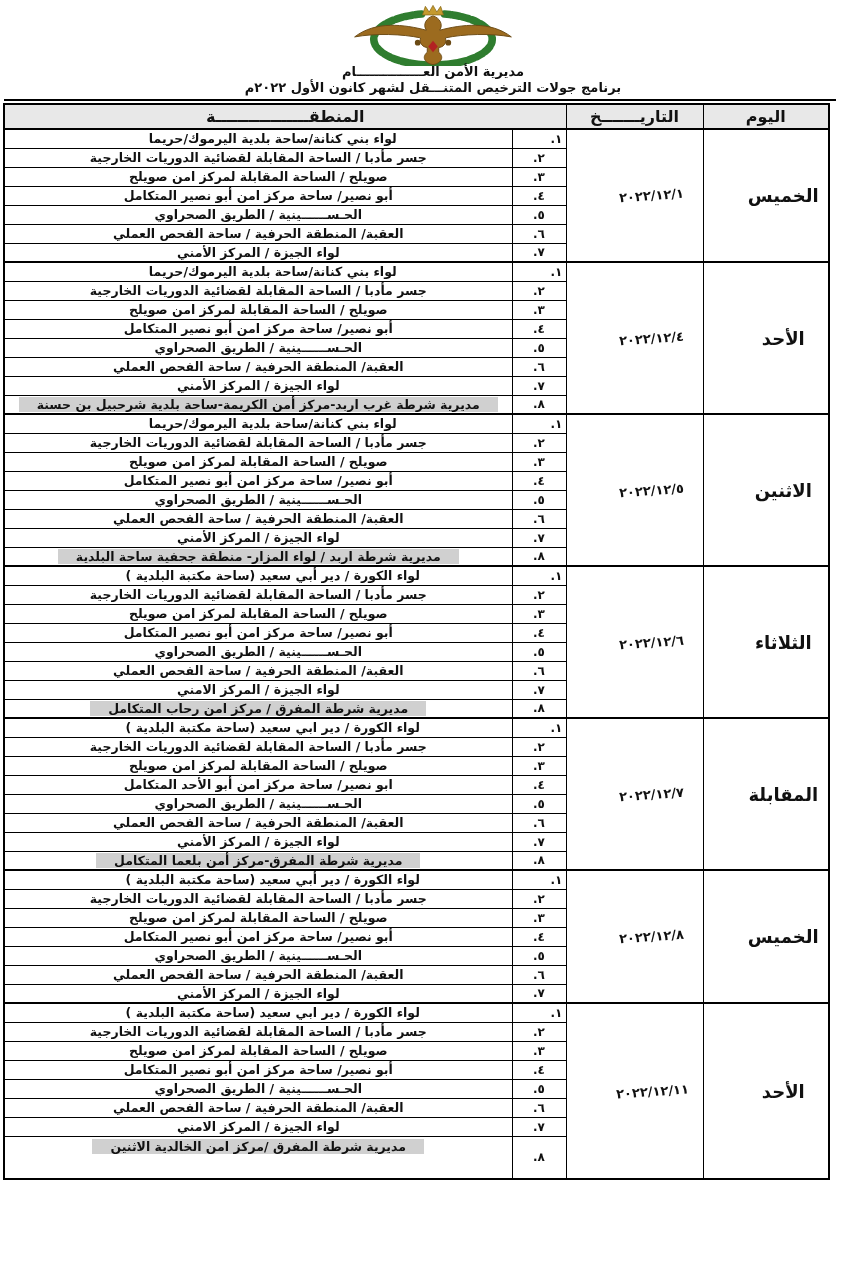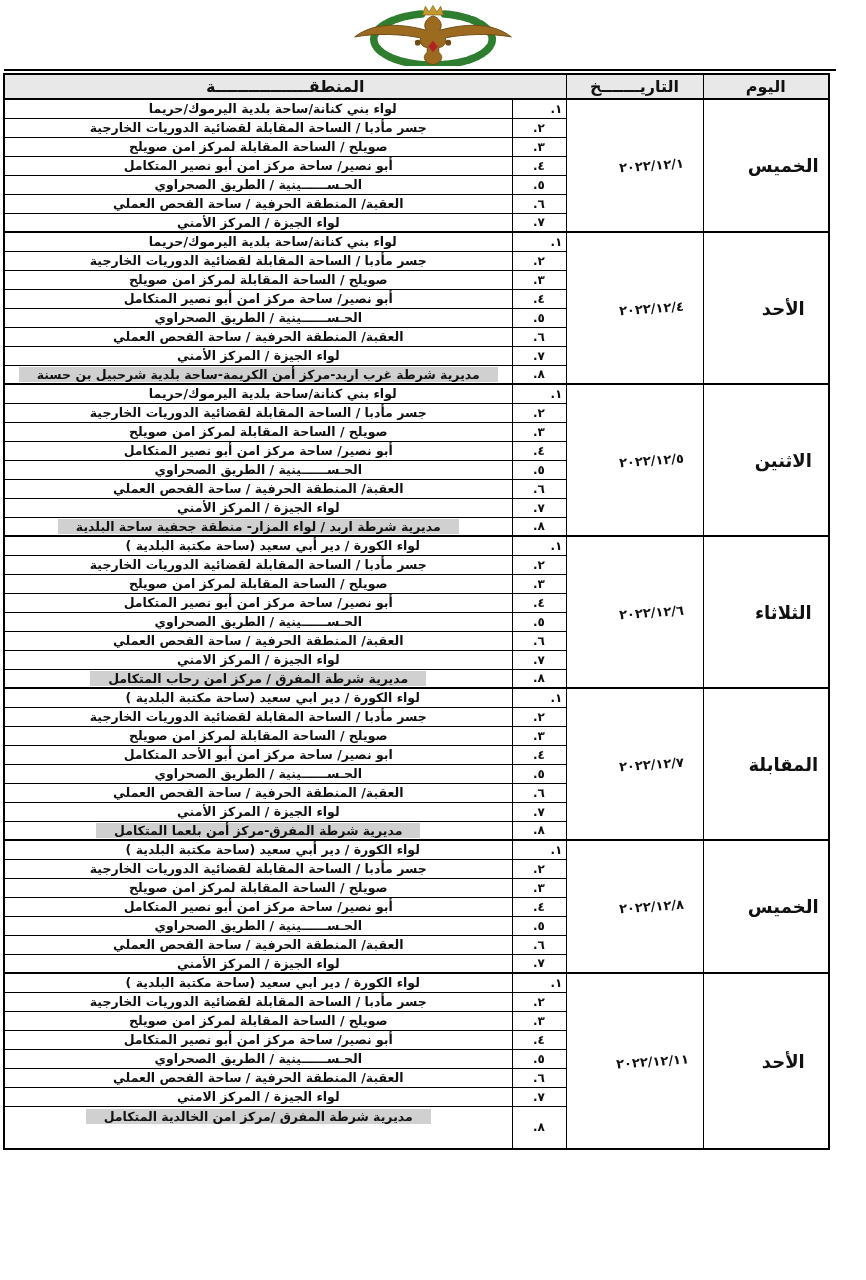--- a/index.html
+++ b/index.html
@@ -53,20 +53,22 @@
       <path d="M8,34 C30,17 60,21 83,27 C79,21 83,14 90,12 C97,14 101,21 97,27
                C120,21 150,17 172,34 C150,30 122,31 103,35 C105,41 100,45 96,45
                L96,50 C103,56 97,62 90,63 C83,62 77,56 84,50 L84,45
                C80,45 75,41 77,35 C58,31 30,30 8,34 Z" fill="#9c6b1f" stroke="#6b4a15" stroke-width="1"></path>
       <path d="M90,38 l5,6 -5,6 -5,-6 z" fill="#b22222"></path>
       <circle cx="74" cy="40" r="3" fill="#6b4a15"></circle>
       <circle cx="106" cy="40" r="3" fill="#6b4a15"></circle>
 
       <path d="M79,11 L82,2 L86,8 L90,1 L94,8 L98,2 L101,11 Z" fill="#c59a2e" stroke="#8a6a1c" stroke-width="0.8"></path>
     </svg>
+    <div class="title-line t1">مديرية الأمن العـــــــــــــــام</div>
+    <div class="title-line">برنامج جولات الترخيص المتنـــقل لشهر  كانون الأول ٢٠٢٢م</div>
   </div>
 
   <div class="title-rule"></div>
 
   <div class="table-wrap">
     <table class="schedule">
       <colgroup>
         <col style="width:126px">
           <col style="width:137px">
           <col style="width:54px">
@@ -301,19 +303,19 @@
           <tr>
             <td class="num-cell">٦.</td>
             <td class="region-cell"><span>العقبة/ المنطقة الحرفية / ساحة الفحص العملي</span></td>
           </tr>
           <tr>
             <td class="num-cell">٧.</td>
             <td class="region-cell"><span>لواء الجيزة / المركز الامني</span></td>
           </tr>
           <tr class="tall-row">
             <td class="num-cell">٨.</td>
-            <td class="region-cell"><span class="hl">مديرية شرطة المفرق /مركز امن الخالدية المتكامل</span></td>
+            <td class="region-cell"><span class="hl">مديرية شرطة المفرق /مركز امن الخالدية الاثنين</span></td>
           </tr>
         </tbody>
     </table>
   </div>
 
 </div>
 
 </body></html>

